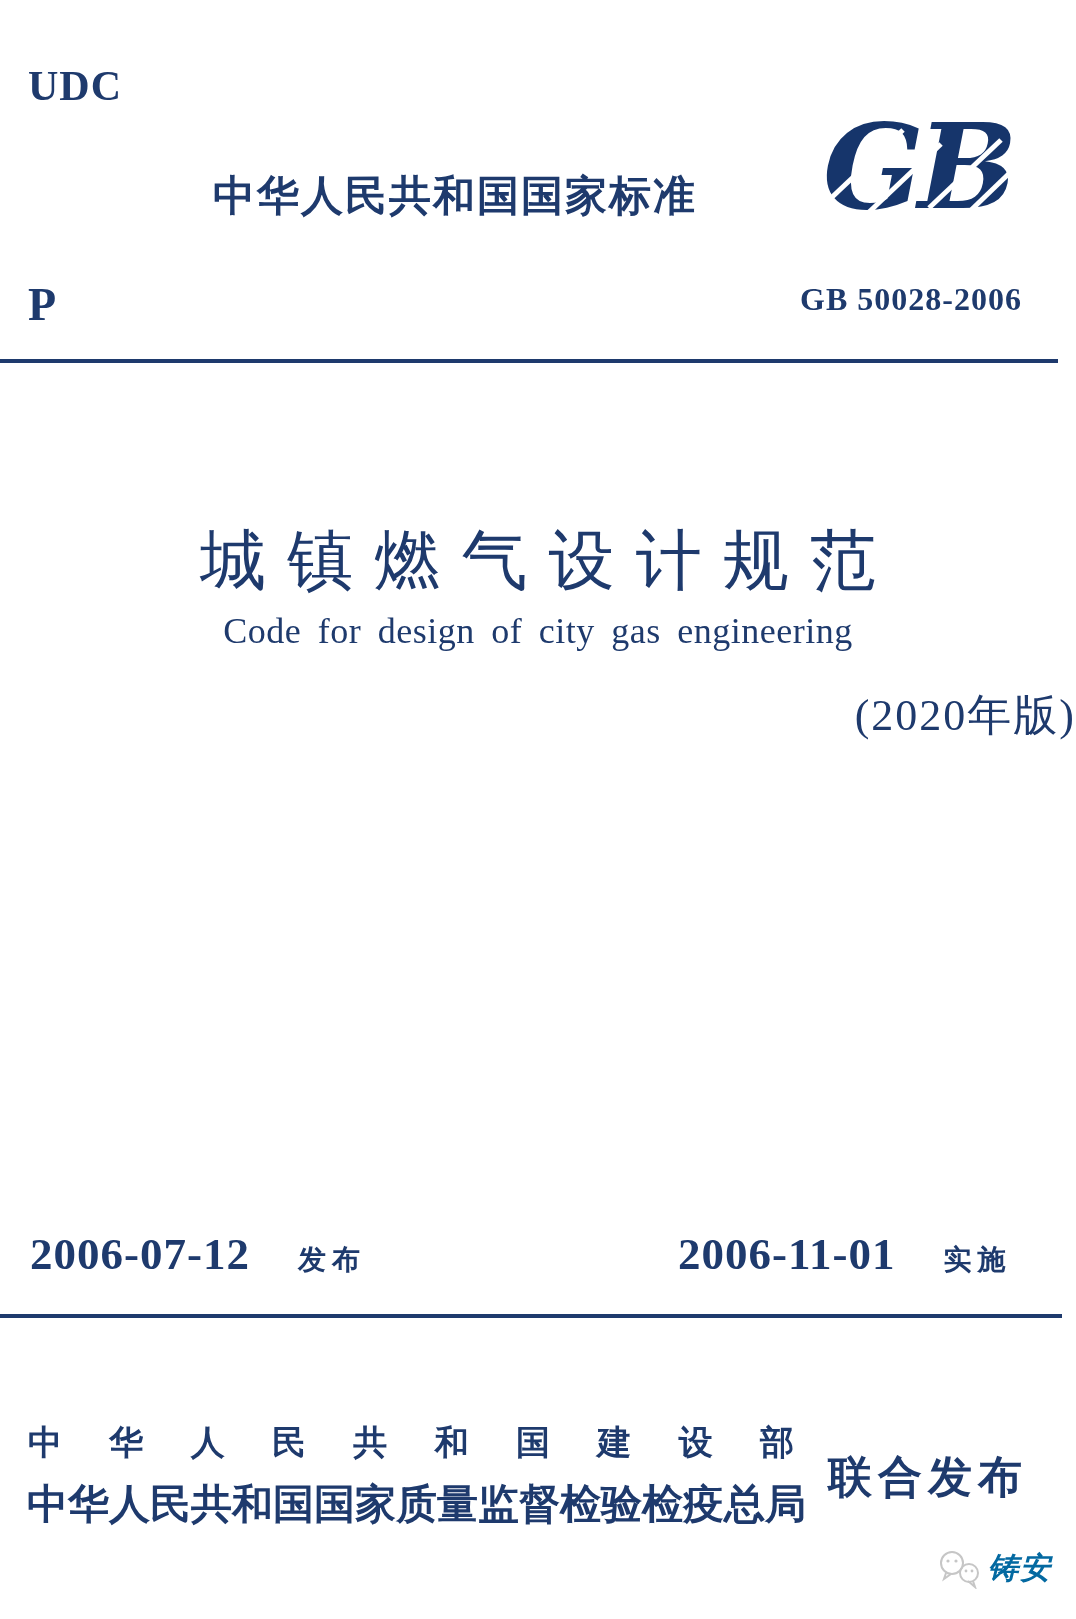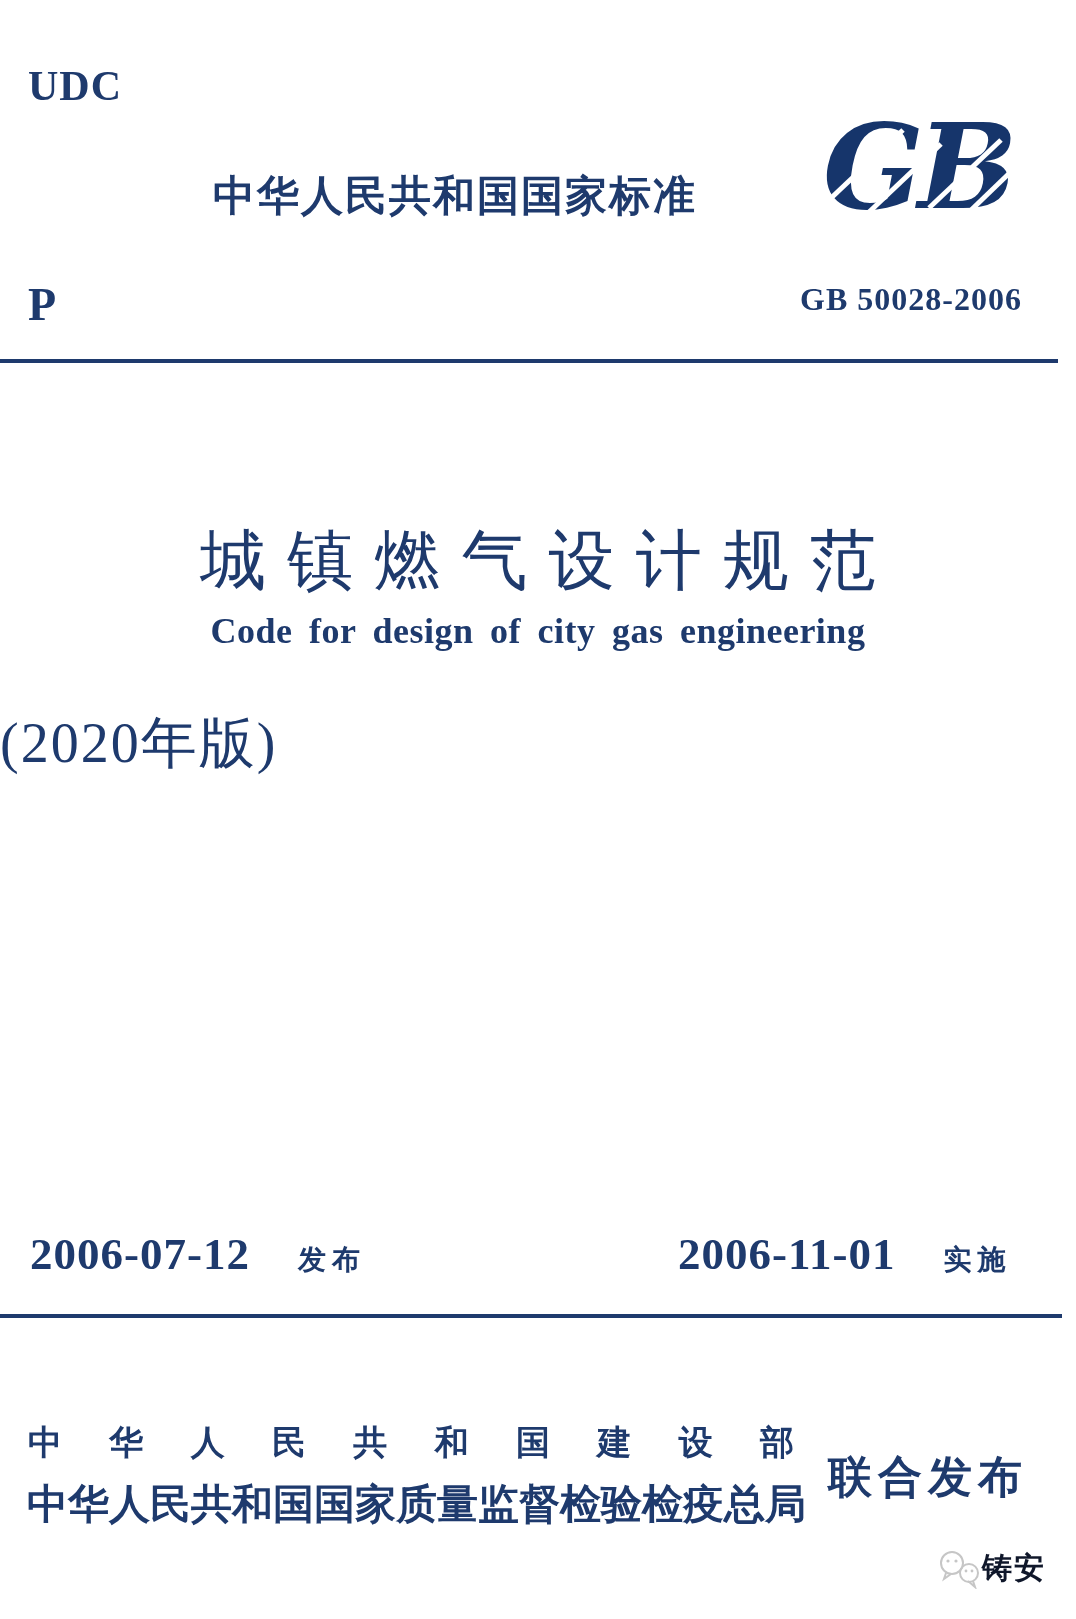--- a/index.html
+++ b/index.html
@@ -54,28 +54,26 @@
     text-align: center;
     font-size: 66px; font-weight: 500;
     letter-spacing: 0.32em; text-indent: 0.32em;
     white-space: nowrap;
   }
   .title-en {
     position: absolute; left: 0; top: 610px; width: 100%;
     text-align: center;
     font-size: 36px; word-spacing: 7px; letter-spacing: 0.5px;
     white-space: nowrap;
-    font-weight: bold;
   }
   .edition {
     position: absolute; left: 0; top: 686px; width: 100%;
-    text-align: left;
-    font-size: 56px; letter-spacing: 2px;
+    text-align: right;
+    font-size: 44px; letter-spacing: 2px;
     white-space: nowrap;
-    margin-top: 20px;
   }
 
   
   .date-group { position: absolute; top: 1228px; white-space: nowrap; }
   .date-group.left  { left: 30px;  }
   .date-group.right { left: 650px; margin-left: 28px; }
   .date-value {
     font-size: 45px; font-weight: bold; letter-spacing: 1px;
   }
   .date-label {
@@ -99,22 +97,23 @@
   .joint-issue {
     position: absolute; left: 828px; top: 1448px; width: 194px;
     font-size: 44px; font-weight: bold;
     text-align: justify; text-align-last: justify;
     white-space: nowrap;
   }
 
   
   .watermark {
     position: absolute; left: 936px; top: 1548px;
-    display: flex; align-items: center; 
-    color: #0f172a;
+    display: flex; align-items: center; gap: 6px;
+    color: #0369a1;
+    font-style: italic;
   }
   .watermark-text {
     font-family: "Liberation Sans", "DejaVu Sans", sans-serif;
     font-size: 30px; font-weight: bold; letter-spacing: 2px;
   }
 </style>
 </head>
 <body>
 
 <div class="page">

